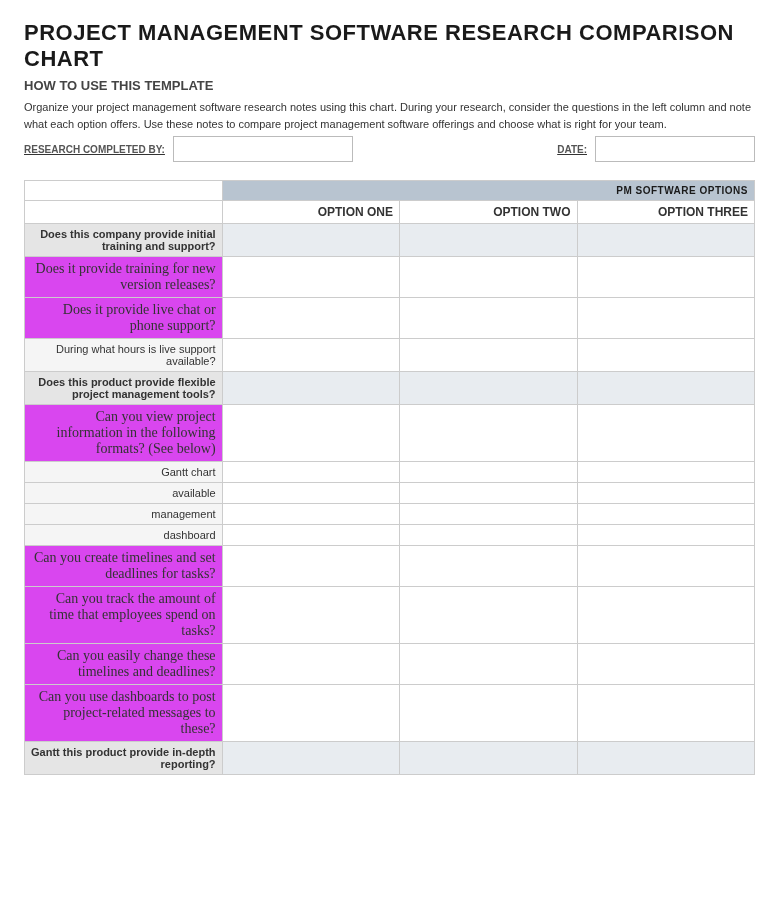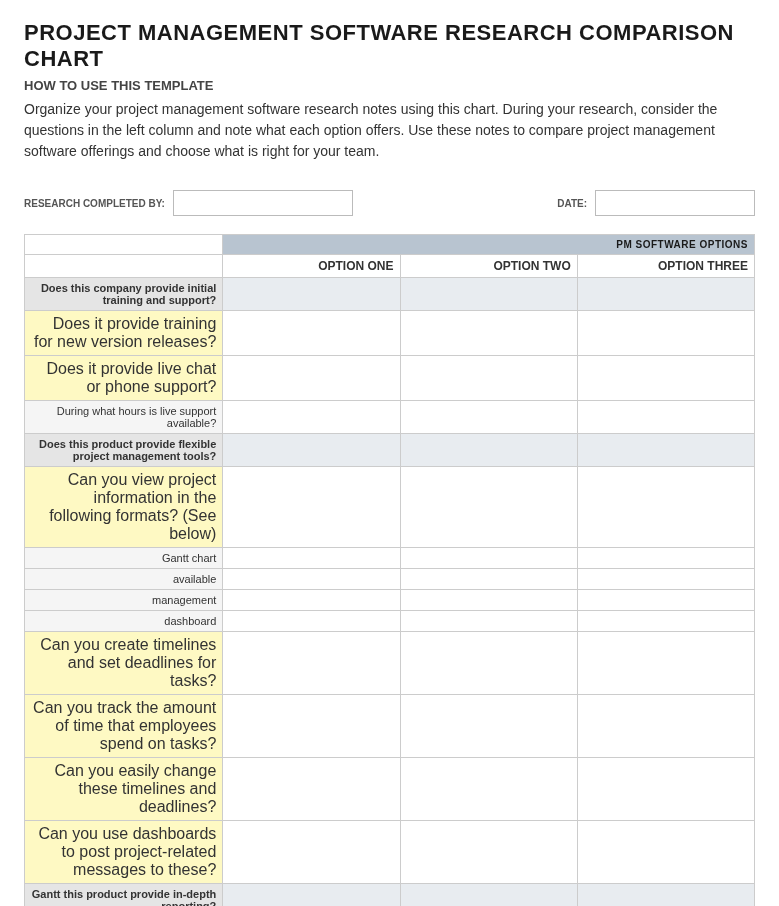--- a/index.html
+++ b/index.html
@@ -20,30 +20,31 @@
       text-transform: uppercase;
     }
     .section-label {
       font-size: 13px;
       font-weight: 700;
       color: #444;
       margin-bottom: 6px;
       text-transform: uppercase;
     }
     .description {
-      font-size: 14px;
+      font-size: 11px;
       color: #333;
       line-height: 1.5;
-      margin-bottom: 28px;
+      margin-bottom: 4px;
     }
     .meta-row {
       display: flex;
       align-items: center;
       gap: 12px;
       margin-bottom: 18px;
+      text-decoration: underline;
     }
     .meta-field {
       display: flex;
       align-items: center;
       gap: 8px;
     }
     .meta-label {
       font-size: 10px;
       font-weight: 700;
       text-transform: uppercase;
@@ -107,24 +108,25 @@
 
     
     .question-main {
       background: #e5e5e5;
       font-weight: 700;
       font-size: 11px;
       padding: 8px 8px;
     }
     
     .question-sub {
-      background: #fef9c3;
-      font-size: 16px;
+      background: #d946ef;
+      font-size: 14px;
       padding: 5px 8px 5px 12px;
       color: #333;
+      font-family: Liberation Serif, serif;
     }
     
     .question-subsub {
       background: #f5f5f5;
       font-size: 11px;
       padding: 5px 8px 5px 20px;
       color: #333;
     }
     
     .answer-cell {

